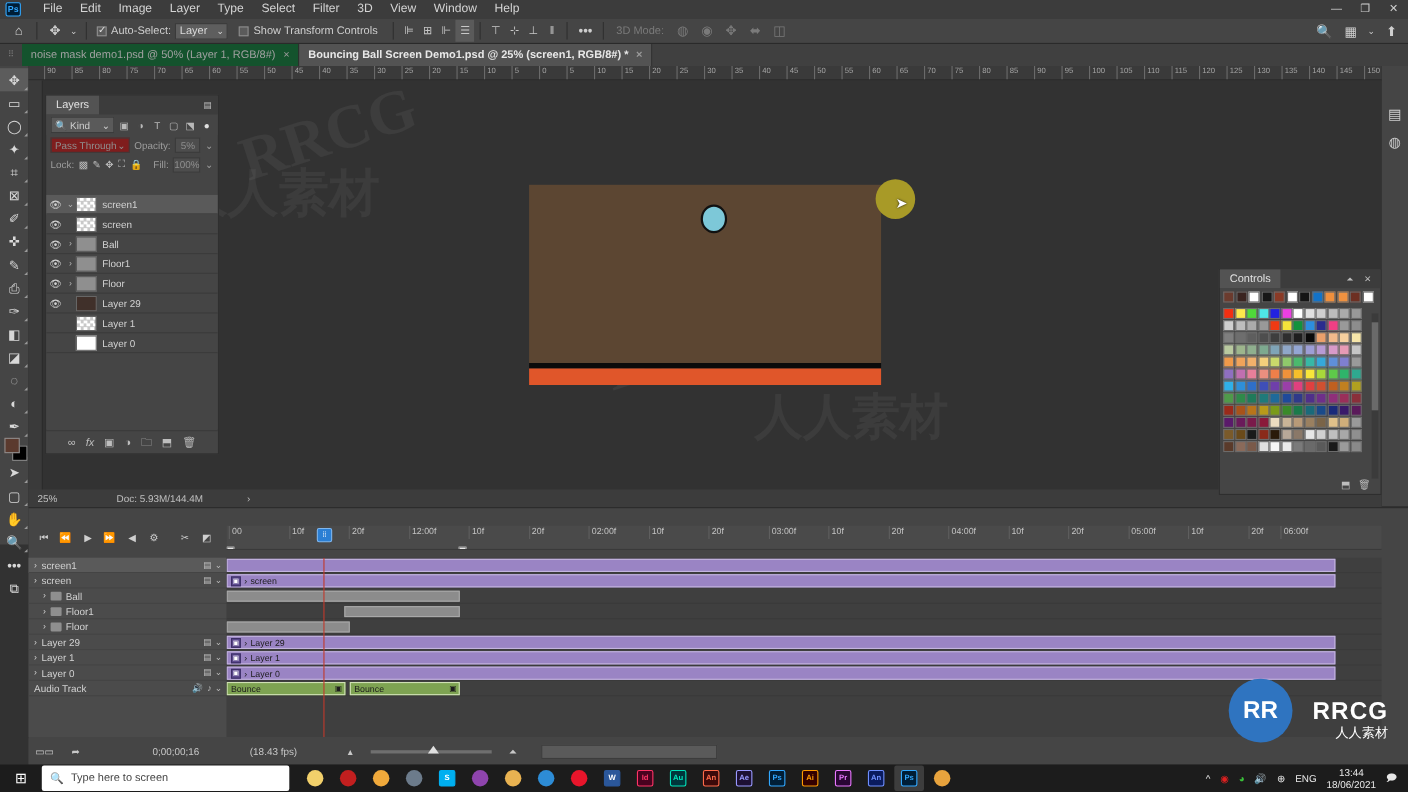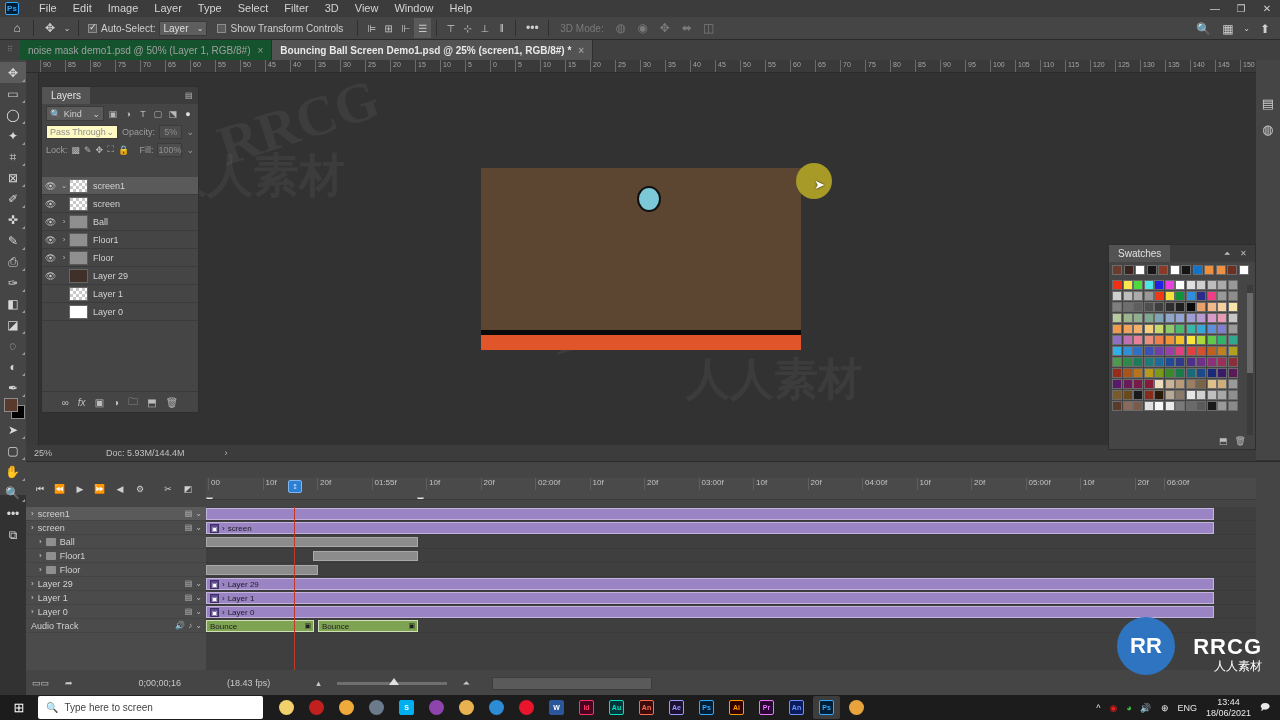--- a/index.html
+++ b/index.html
@@ -78,21 +78,21 @@
     position:absolute; left:41px; top:86px; width:158px; height:327px;
     background:#454545; border:1px solid #2e2e2e;
   }
   .panel-tabs { height:17px; background:#3c3c3c; display:flex; align-items:center; position:relative;}
   .panel-tab { padding:0 9px; height:17px; line-height:17px; font-size:10px; background:#535353; color:#e2e2e2;}
   .panel-menu { position:absolute; right:4px; top:4px; width:9px; height:9px; color:#bdbdbd; font-size:8px;}
   .filt-row { height:19px; display:flex; align-items:center; gap:3px; padding:0 4px; background:#454545;}
   .kind-sel { width:58px; height:15px; background:#5a5a5a; border:1px solid #3b3b3b; font-size:9px; display:flex; align-items:center; padding:0 3px; justify-content:space-between; color:#cfcfcf;}
   .fi { width:12px; height:12px; color:#b8b8b8; font-size:9px; display:flex; align-items:center; justify-content:center;}
   .blend-row { height:18px; display:flex; align-items:center; font-size:9px; color:#9d9d9d; padding:0 4px; gap:4px;}
-  .blend-sel { width:74px; height:14px; background:#fef9c3; border:1px solid #3b3b3b; display:flex; align-items:center; padding:0 3px; justify-content:space-between; color:#8f8f8f; font-size:9px;}
+  .blend-sel { width:74px; height:14px; background:#7f1d1d; border:1px solid #3b3b3b; display:flex; align-items:center; padding:0 3px; justify-content:space-between; color:#8f8f8f; font-size:9px;}
   .opac-val { width:24px; height:14px; background:#4d4d4d; border:1px solid #3b3b3b; font-size:9px; color:#8f8f8f; text-align:center; line-height:13px;}
   .lock-row { height:17px; display:flex; align-items:center; font-size:9px; color:#9d9d9d; padding:0 4px; gap:4px;}
   .layer-list { position:absolute; left:0; top:90px; right:0; bottom:22px; background:#454545; overflow:hidden;}
   .layer-row { height:18px; display:flex; align-items:center; border-bottom:1px solid #3b3b3b; font-size:9px; color:#d2d2d2;}
   .layer-row.sel { background:#5a5a5a; }
   .eye { width:17px; text-align:center; font-size:9px; color:#d0d0d0;}
   .eye.off { color:transparent; }
   .disc { width:10px; font-size:8px; color:#b5b5b5; text-align:center;}
   .thumb { width:19px; height:14px; border:1px solid #666; margin-right:5px; }
   .lyr-name { font-size:9px; }
@@ -433,21 +433,21 @@
       <span>▣</span>
       <span>◑</span>
       <span>🗀</span>
       <span>⬒</span>
       <span>🗑</span>
     </div>
   </div>
 
   <div class="swpanel">
     <div class="panel-tabs">
-      <div class="panel-tab">Swatches</div>
+      <div class="panel-tab">Controls</div>
       <div class="panel-menu" style="right:22px">⏶</div>
       <div class="panel-menu" style="right:6px">✕</div>
     </div>
     <div class="sw-top" id="swTop">
         <div class="sw" style="background: rgb(107, 59, 46);"></div>
         <div class="sw" style="background: rgb(58, 36, 32);"></div>
         <div class="sw" style="background: rgb(255, 255, 255);"></div>
         <div class="sw" style="background: rgb(22, 22, 22);"></div>
         <div class="sw" style="background: rgb(138, 58, 38);"></div>
         <div class="sw" style="background: rgb(255, 255, 255);"></div>
@@ -624,21 +624,21 @@
       <div class="tp" style="margin-left:8px">✂</div>
       <div class="tp">◩</div>
     </div>
     <div class="tl-ruler" id="tlRuler">
       <div class="chead" style="left:82px">⦙⦙</div>
       <div class="workmark" style="left:0px"></div>
       <div class="workmark" style="left:211px"></div>
     <span class="tt" style="left: 2px;">00</span>
         <span class="tt" style="left: 56.5px;">10f</span>
         <span class="tt" style="left: 111px;">20f</span>
-        <span class="tt" style="left: 165.5px;">01:55f</span>
+        <span class="tt" style="left: 165.5px;">12:00f</span>
         <span class="tt" style="left: 220px;">10f</span>
         <span class="tt" style="left: 274.5px;">20f</span>
         <span class="tt" style="left: 329px;">02:00f</span>
         <span class="tt" style="left: 383.5px;">10f</span>
         <span class="tt" style="left: 438px;">20f</span>
         <span class="tt" style="left: 492.5px;">03:00f</span>
         <span class="tt" style="left: 547px;">10f</span>
         <span class="tt" style="left: 601.5px;">20f</span>
         <span class="tt" style="left: 656px;">04:00f</span>
         <span class="tt" style="left: 710.5px;">10f</span>

